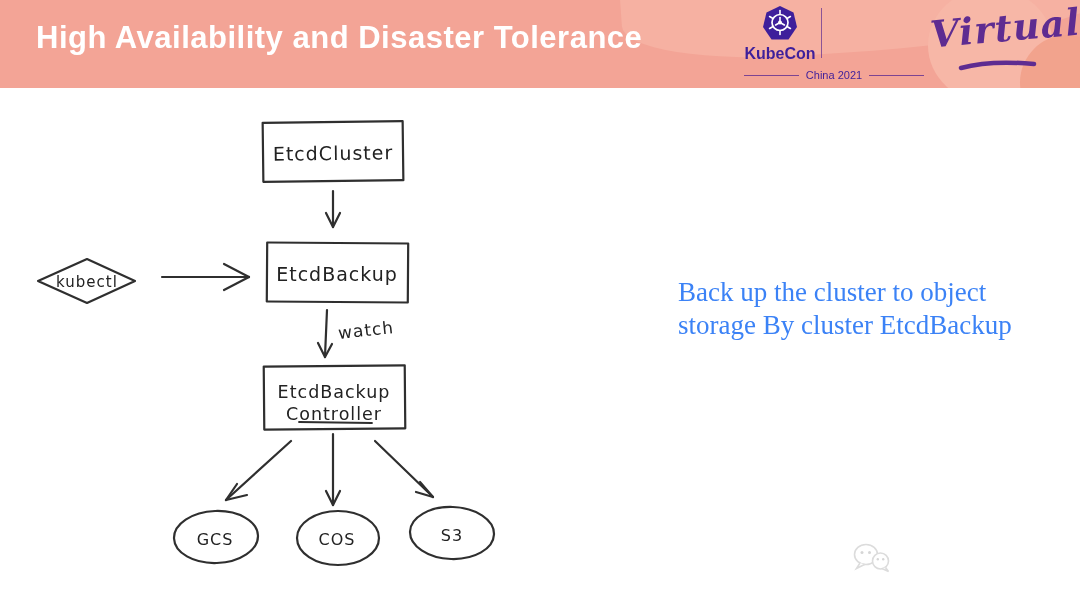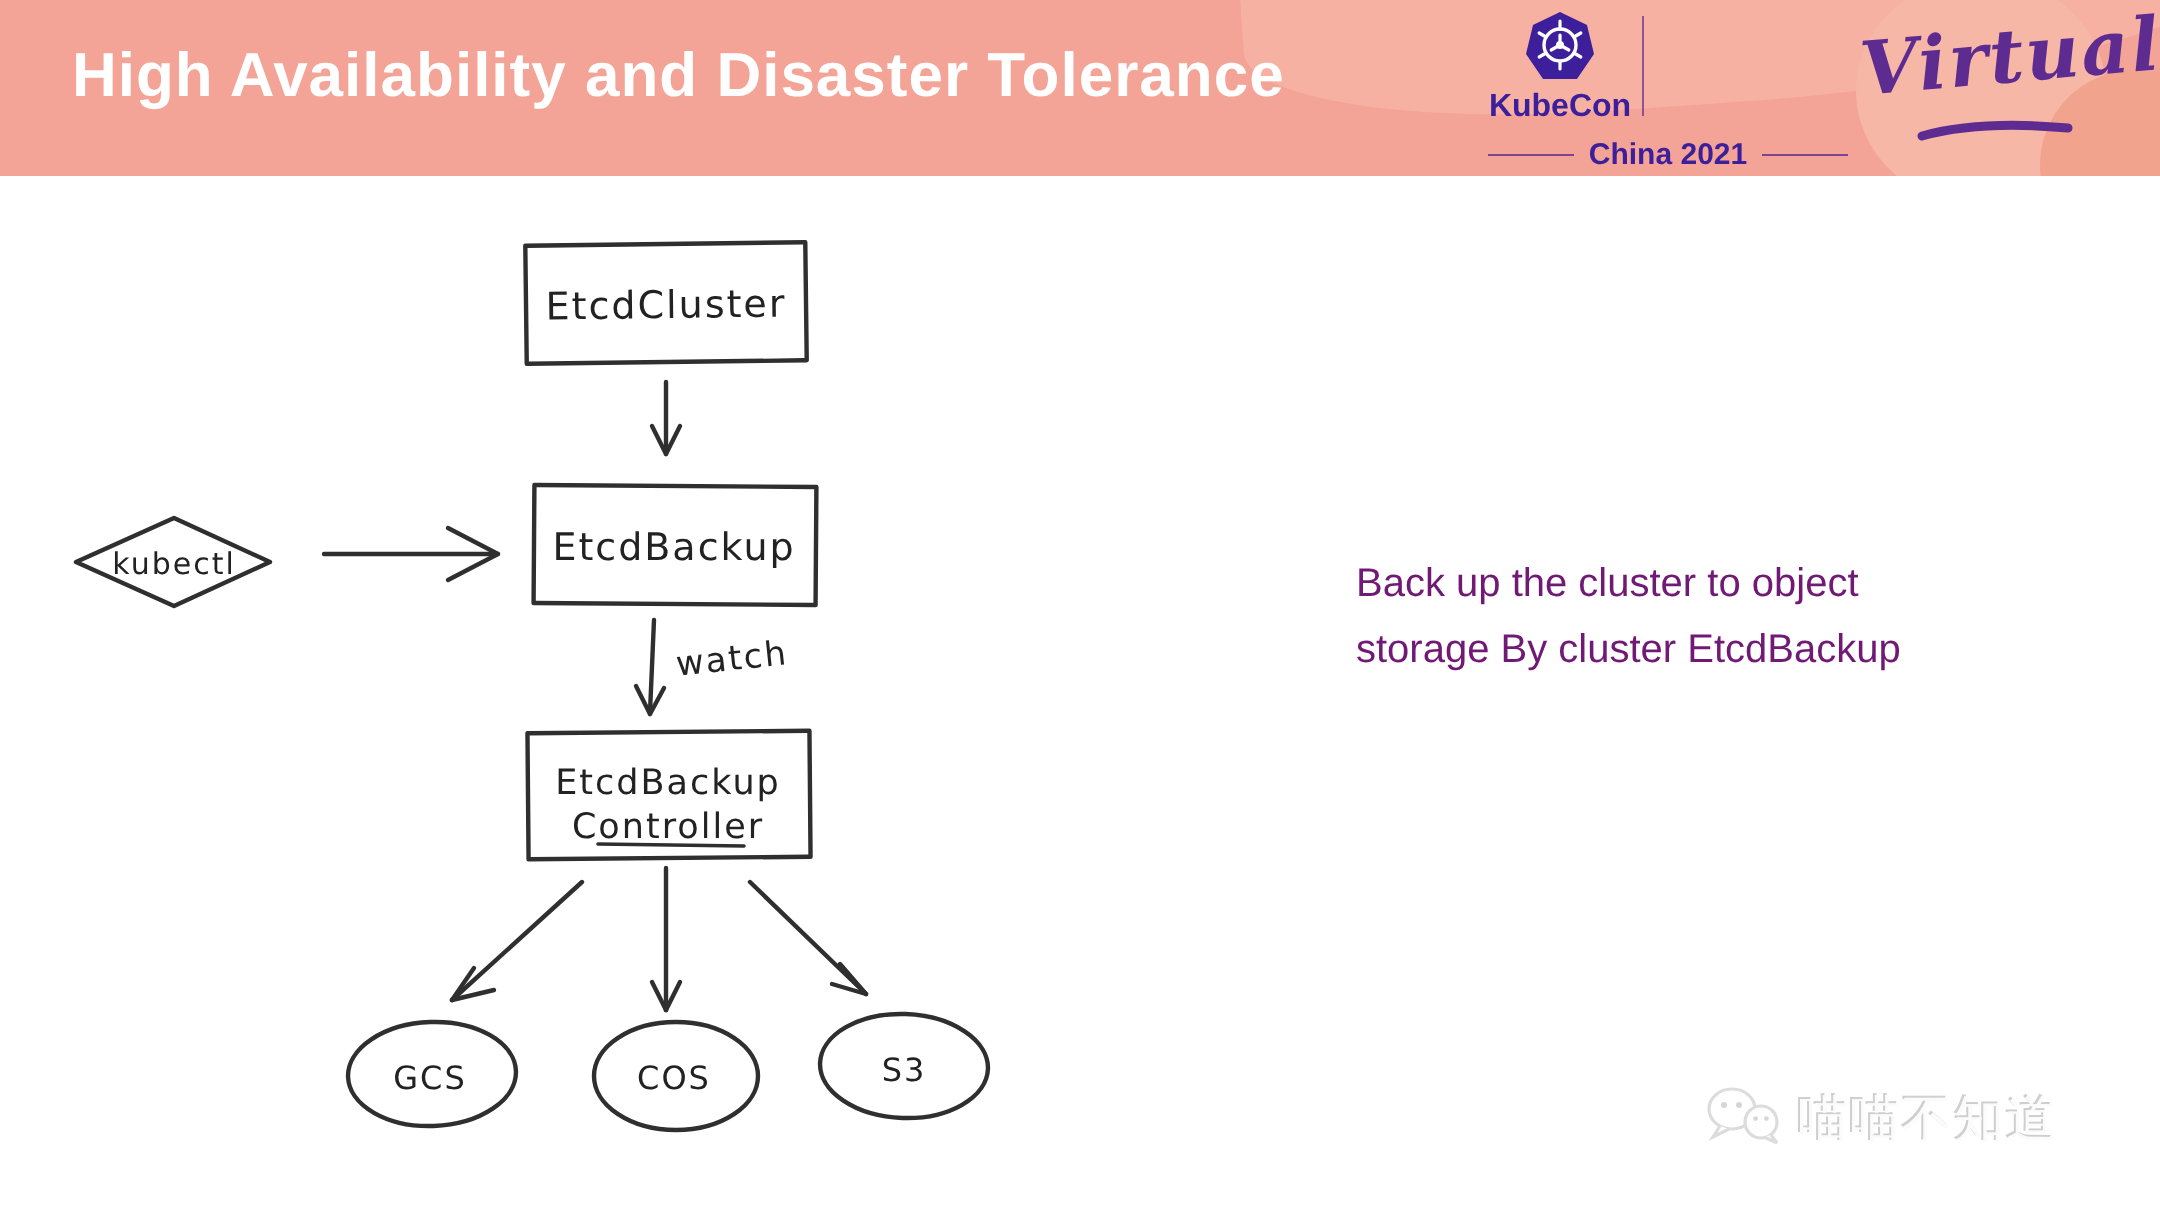--- a/index.html
+++ b/index.html
@@ -35,41 +35,41 @@
   .logo-lockup { position: absolute; left: 744px; top: 5px; width: 180px; }
   .logo-cols { display: flex; align-items: flex-start; }
   .logo-col { display: flex; flex-direction: column; align-items: center; }
   .logo-col.kubecon { width: 72px; }
   .logo-col.cnc { width: 96px; }
   .logo-divider { width: 1px; height: 50px; background: #5e2c91; margin: 3px 5px 0 5px; opacity: .7; }
   .logo-icon { height: 37px; display: flex; align-items: center; justify-content: center; }
   .logo-label { font-size: 16px; font-weight: bold; color: #3e1f9b; margin-top: 3px; white-space: nowrap; }
   .china-row { display: flex; align-items: center; margin-top: 6px; }
   .china-line { flex: 1; height: 1px; background: #5e2c91; opacity: .8; }
-  .china-label { font-size: 15px; font-weight: bold; color: #3e1f9b; padding: 0 7px; white-space: nowrap; }
+  .china-label { font-size: 11px; font-weight: normal; color: #3e1f9b; padding: 0 7px; white-space: nowrap; }
 
   .virtual-wrap { position: absolute; left: 930px; top: 6px; width: 140px; }
   .virtual-text {
     font-family: "DejaVu Serif", serif; font-style: italic; font-weight: bold;
     font-size: 37px; color: #5e2c91; transform: rotate(-5deg);
     display: inline-block; letter-spacing: 1px;
   }
   .virtual-swoosh { position: absolute; left: 28px; top: 52px; }
 
   
   .diagram-svg { position: absolute; left: 0; top: 88px; }
 
   .node-label {
     fill: #222; font-family: "DejaVu Sans", sans-serif; letter-spacing: 1px;
   }
 
   
   .annotation {
     position: absolute; left: 678px; top: 276px; width: 390px;
-    font-size: 20px; color: #701a75; line-height: 33px;
+    font-size: 27px; color: #3b82f6; line-height: 33px; font-family: Liberation Serif, serif;
   }
 
   
   .watermark {
     position: absolute; left: 851px; top: 541px;
     display: flex; align-items: center;
   }
   .watermark-text {
     font-size: 25px; letter-spacing: 1px; margin-left: 6px;
     color: #fbfbfb;
@@ -203,14 +203,13 @@
       <circle cx="29.5" cy="20" r="8"></circle>
       <path d="M34.5,26.5 L37.5,30.5 L31,27.5" fill="#ffffff"></path>
     </g>
     <g fill="#d6d6d6" stroke="none">
       <circle cx="11" cy="11.5" r="1.5"></circle>
       <circle cx="18.5" cy="11.5" r="1.5"></circle>
       <circle cx="26.8" cy="18.3" r="1.2"></circle>
       <circle cx="32.2" cy="18.3" r="1.2"></circle>
     </g>
   </svg>
-  <span class="watermark-text">喵喵不知道</span>
 </div>
 
 </body></html>

